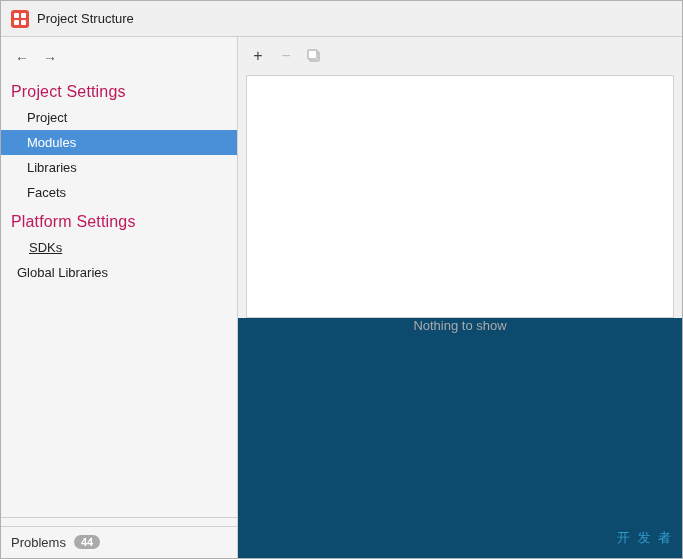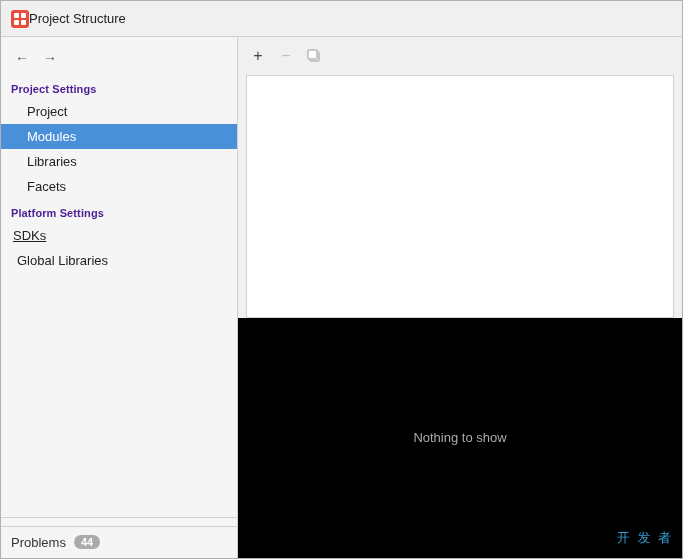--- a/index.html
+++ b/index.html
@@ -26,20 +26,21 @@
       border: 1px solid #b0b0b0;
     }
 
     .title-bar {
       display: flex;
       align-items: center;
       background: #f0f0f0;
       padding: 6px 10px;
       border-bottom: 1px solid #d0d0d0;
       height: 36px;
+      gap: 8px;
     }
 
     .title-bar-icon {
       width: 18px;
       height: 18px;
       background: #e74c3c;
       border-radius: 3px;
       display: flex;
       align-items: center;
       justify-content: center;
@@ -82,23 +83,23 @@
       cursor: pointer;
       color: #555;
       font-size: 14px;
       padding: 2px 4px;
       border-radius: 3px;
       user-select: none;
     }
 
     .section-label {
       padding: 8px 10px 4px 10px;
-      font-size: 11px;
-      font-weight: 700;
-      color: #4c1d95;
+      font-size: 16px;
+      font-weight: 400;
+      color: #be185d;
       letter-spacing: 0.01em;
     }
 
     .sidebar-item {
       padding: 5px 10px 5px 26px;
       cursor: pointer;
       color: #222;
       font-size: 13px;
       border-radius: 0;
       user-select: none;
@@ -177,24 +178,23 @@
 
     .modules-panel {
       background: white;
       border: 1px solid #d0d0d0;
       margin: 0 8px;
       flex: 1;
       min-height: 0;
     }
 
     .empty-panel {
-      background: #000000;
-      flex: 1;
-      display: flex;
-      align-items: center;
+      background: #0c4a6e;
+      flex: 1;
+      display: flex;
       justify-content: center;
     }
 
     .nothing-to-show {
       color: #aaa;
       font-size: 13px;
     }
   </style>
 </head>
 <body>
@@ -232,21 +232,21 @@
       </div>
       <div class="sidebar-item">
         <span>Libraries</span>
       </div>
       <div class="sidebar-item">
         <span>Facets</span>
       </div>
 
       <div class="section-label">Platform Settings</div>
 
-      <div class="sidebar-item" style="padding-left: 12px; text-decoration: underline;">
+      <div class="sidebar-item" style="padding-left: 28px; text-decoration: underline;">
         <span>SDKs</span>
       </div>
       <div class="sidebar-item" style="padding-left: 16px;">
         <span>Global Libraries</span>
       </div>
 
       <div style="flex: 1;"></div>
       <div class="sidebar-divider"></div>
       <div class="problems-section">
         <span class="problems-label">Problems</span>

